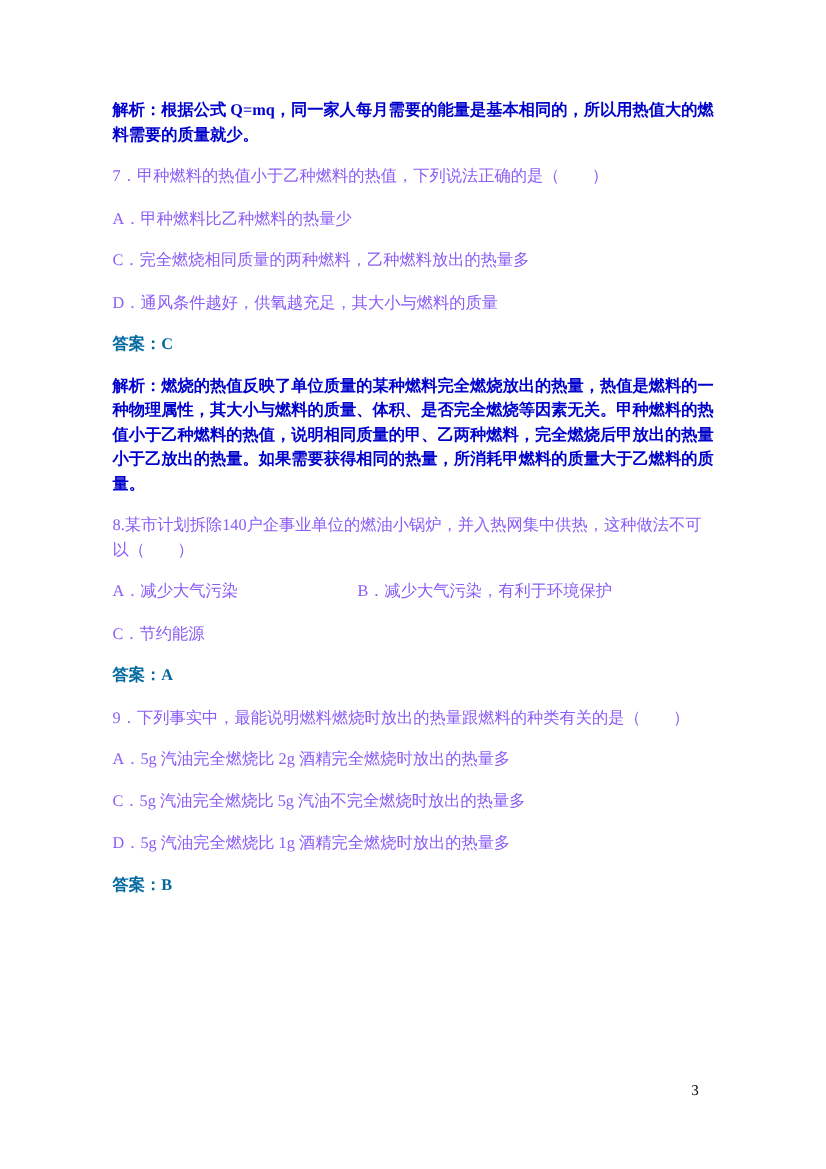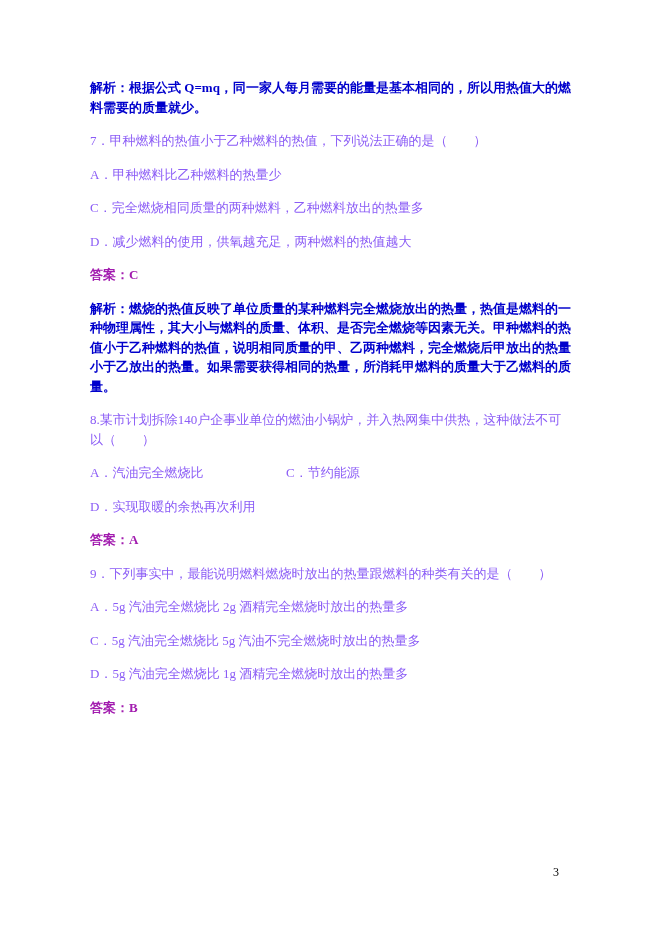--- a/index.html
+++ b/index.html
@@ -23,21 +23,21 @@
     margin: 0 0 14px 0;
     line-height: 19.5px;
     word-break: break-all;
   }
   .analysis {
     color: #0000CC;
     font-weight: bold;
     text-align: justify;
   }
   .answer {
-    color: #a21caf;
+    color: #0369a1;
     font-weight: bold;
   }
   .stem, .option {
     color: #8b5cf6;
     font-weight: normal;
   }
   .option-grid {
     display: grid;
     grid-template-columns: 196px 1fr;
   }
@@ -55,29 +55,29 @@
 </head>
 <body>
 
 <div class="page">
 
   <p class="analysis">解析：根据公式 Q=mq，同一家人每月需要的能量是基本相同的，所以用热值大的燃料需要的质量就少。</p>
 
   <p class="stem">7．甲种燃料的热值小于乙种燃料的热值，下列说法正确的是（　　）</p>
   <p class="option">A．甲种燃料比乙种燃料的热量少</p>
   <p class="option">C．完全燃烧相同质量的两种燃料，乙种燃料放出的热量多</p>
-  <p class="option">D．减少燃料的使用，供氧越充足，两种燃料的热值越大</p>
+  <p class="option">D．通风条件越好，供氧越充足，其大小与燃料的质量</p>
   <p class="answer">答案：C</p>
   <p class="analysis">解析：燃烧的热值反映了单位质量的某种燃料完全燃烧放出的热量，热值是燃料的一种物理属性，其大小与燃料的质量、体积、是否完全燃烧等因素无关。甲种燃料的热值小于乙种燃料的热值，说明相同质量的甲、乙两种燃料，完全燃烧后甲放出的热量小于乙放出的热量。如果需要获得相同的热量，所消耗甲燃料的质量大于乙燃料的质量。</p>
 
   <p class="stem">8.某市计划拆除140户企事业单位的燃油小锅炉，并入热网集中供热，这种做法不可以（　　）</p>
   <div class="option-grid">
-    <p class="option">A．汽油完全燃烧比</p>
+    <p class="option">A．减少大气污染</p>
+    <p class="option">B．减少大气污染，有利于环境保护</p>
     <p class="option">C．节约能源</p>
-    <p class="option">D．实现取暖的余热再次利用</p>
   </div>
   <p class="answer">答案：A</p>
 
   <p class="stem">9．下列事实中，最能说明燃料燃烧时放出的热量跟燃料的种类有关的是（　　）</p>
   <p class="option">A．5g 汽油完全燃烧比 2g 酒精完全燃烧时放出的热量多</p>
   <p class="option">C．5g 汽油完全燃烧比 5g 汽油不完全燃烧时放出的热量多</p>
   <p class="option">D．5g 汽油完全燃烧比 1g 酒精完全燃烧时放出的热量多</p>
   <p class="answer">答案：B</p>
 
   <div class="page-footer">3</div>

